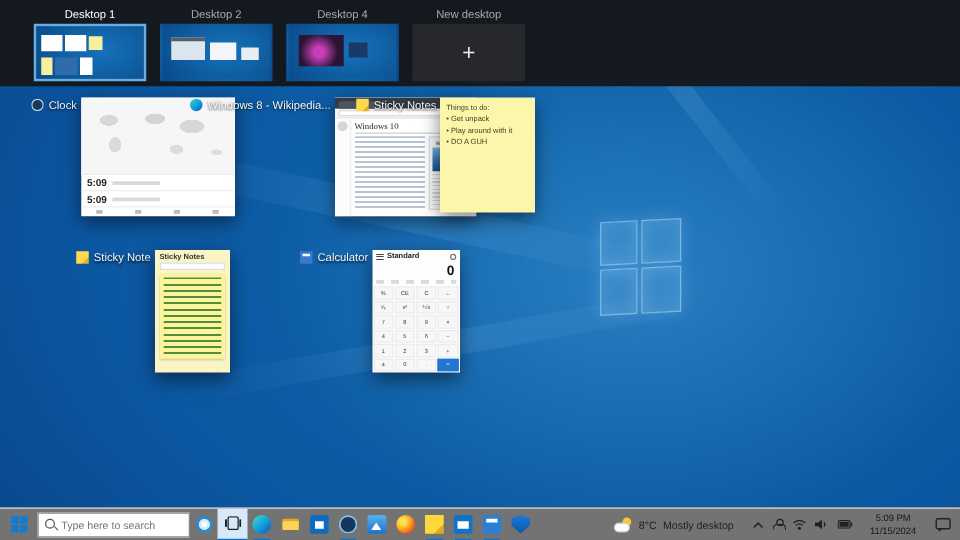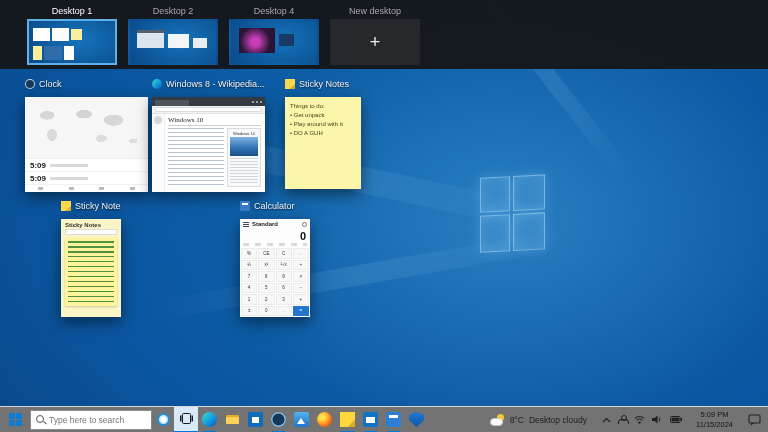--- a/index.html
+++ b/index.html
@@ -33,21 +33,21 @@
   .desktop.active .desktop-label { color:#ffffff; }
   .desktop-thumb { width:90px; height:46px; position:relative; overflow:hidden;
     border:2px solid transparent;
     background:radial-gradient(70px 45px at 60% 45%, #1673bb, #0a4c8c 85%); }
   .desktop.active .desktop-thumb { border-color:#63b0e4; }
   .mini { position:absolute; }
   .newdesk .desktop-thumb { background:#26282b; display:flex; align-items:center; justify-content:center; }
   .newdesk .plus { color:#ececec; font-size:18px; font-weight:300; line-height:1; }
 
   
-  .wincard { position:absolute; display:flex; flex-direction:column; gap:8px; z-index:3; }
+  .wincard { position:absolute; display:flex; flex-direction:row; gap:3px; z-index:3; }
   .wc-title { display:flex; align-items:center; gap:4px; height:11px; font-size:9px; color:#f4f4f4;
     text-shadow:0 1px 2px rgba(0,0,0,.75); white-space:nowrap; }
   .wc-body { position:relative; overflow:hidden; background:#fff;
     box-shadow:0 5px 14px rgba(0,0,0,.5); cursor:pointer; }
   .app-ico { width:10px; height:10px; flex:0 0 auto; position:relative; }
   .ico-clock { border-radius:50%; background:#17395c; box-shadow:inset 0 0 0 1px #bcd7ee; }
   .ico-edge  { border-radius:50%; background:linear-gradient(135deg,#40d0bd 5%,#149fdf 50%,#0c63bd 95%); }
   .ico-sticky{ background:linear-gradient(135deg,#ffd94d 72%,#dfb32c 72%); }
   .ico-mail  { background:#1273c6; }
   .ico-mail::after { content:""; position:absolute; left:2px; top:3px; width:6px; height:4px; background:#fff; }
@@ -438,21 +438,21 @@
           <span class="ic ic-calcapp"></span>
         </div>
       <div class="tb-app">
           <span class="ic ic-shield"></span>
         </div>
     </div>
     <div class="tb-tray">
       <div class="tray-weather">
         <span class="weather-ico"></span>
         <span class="weather-text">8°C</span>
-        <span class="weather-text">Desktop cloudy</span>
+        <span class="weather-text">Mostly desktop</span>
       </div>
       <div class="tray-sys">
         <span class="tray-btn">
           <svg width="9" height="6" viewBox="0 0 9 6">
             <polyline points="1,5 4.5,1.5 8,5" fill="none" stroke="#222" stroke-width="1.2"></polyline>
           </svg>
         </span>
         <span class="tray-btn">
           <span class="person-ico"></span>
         </span>

